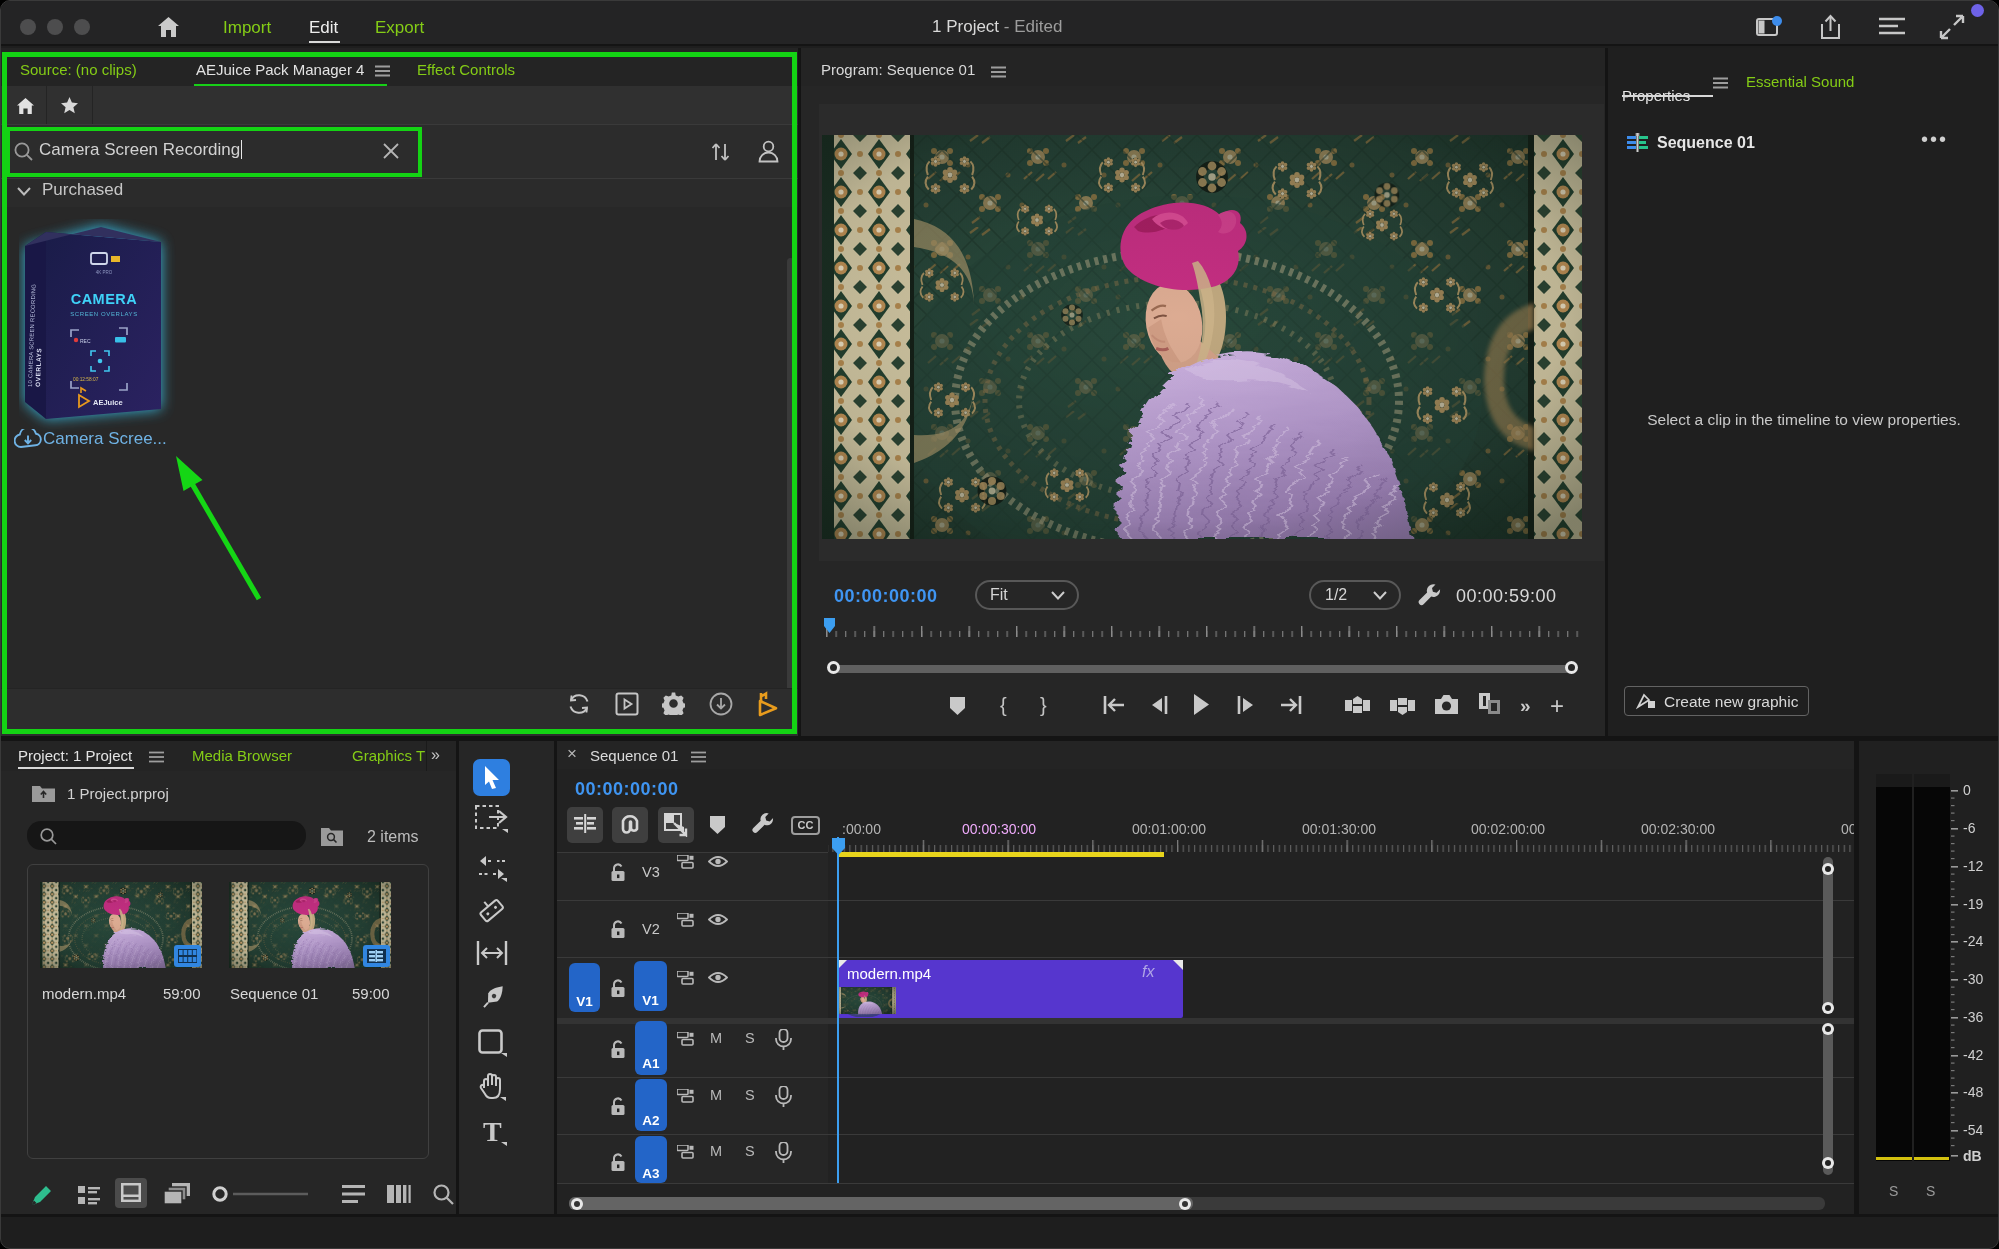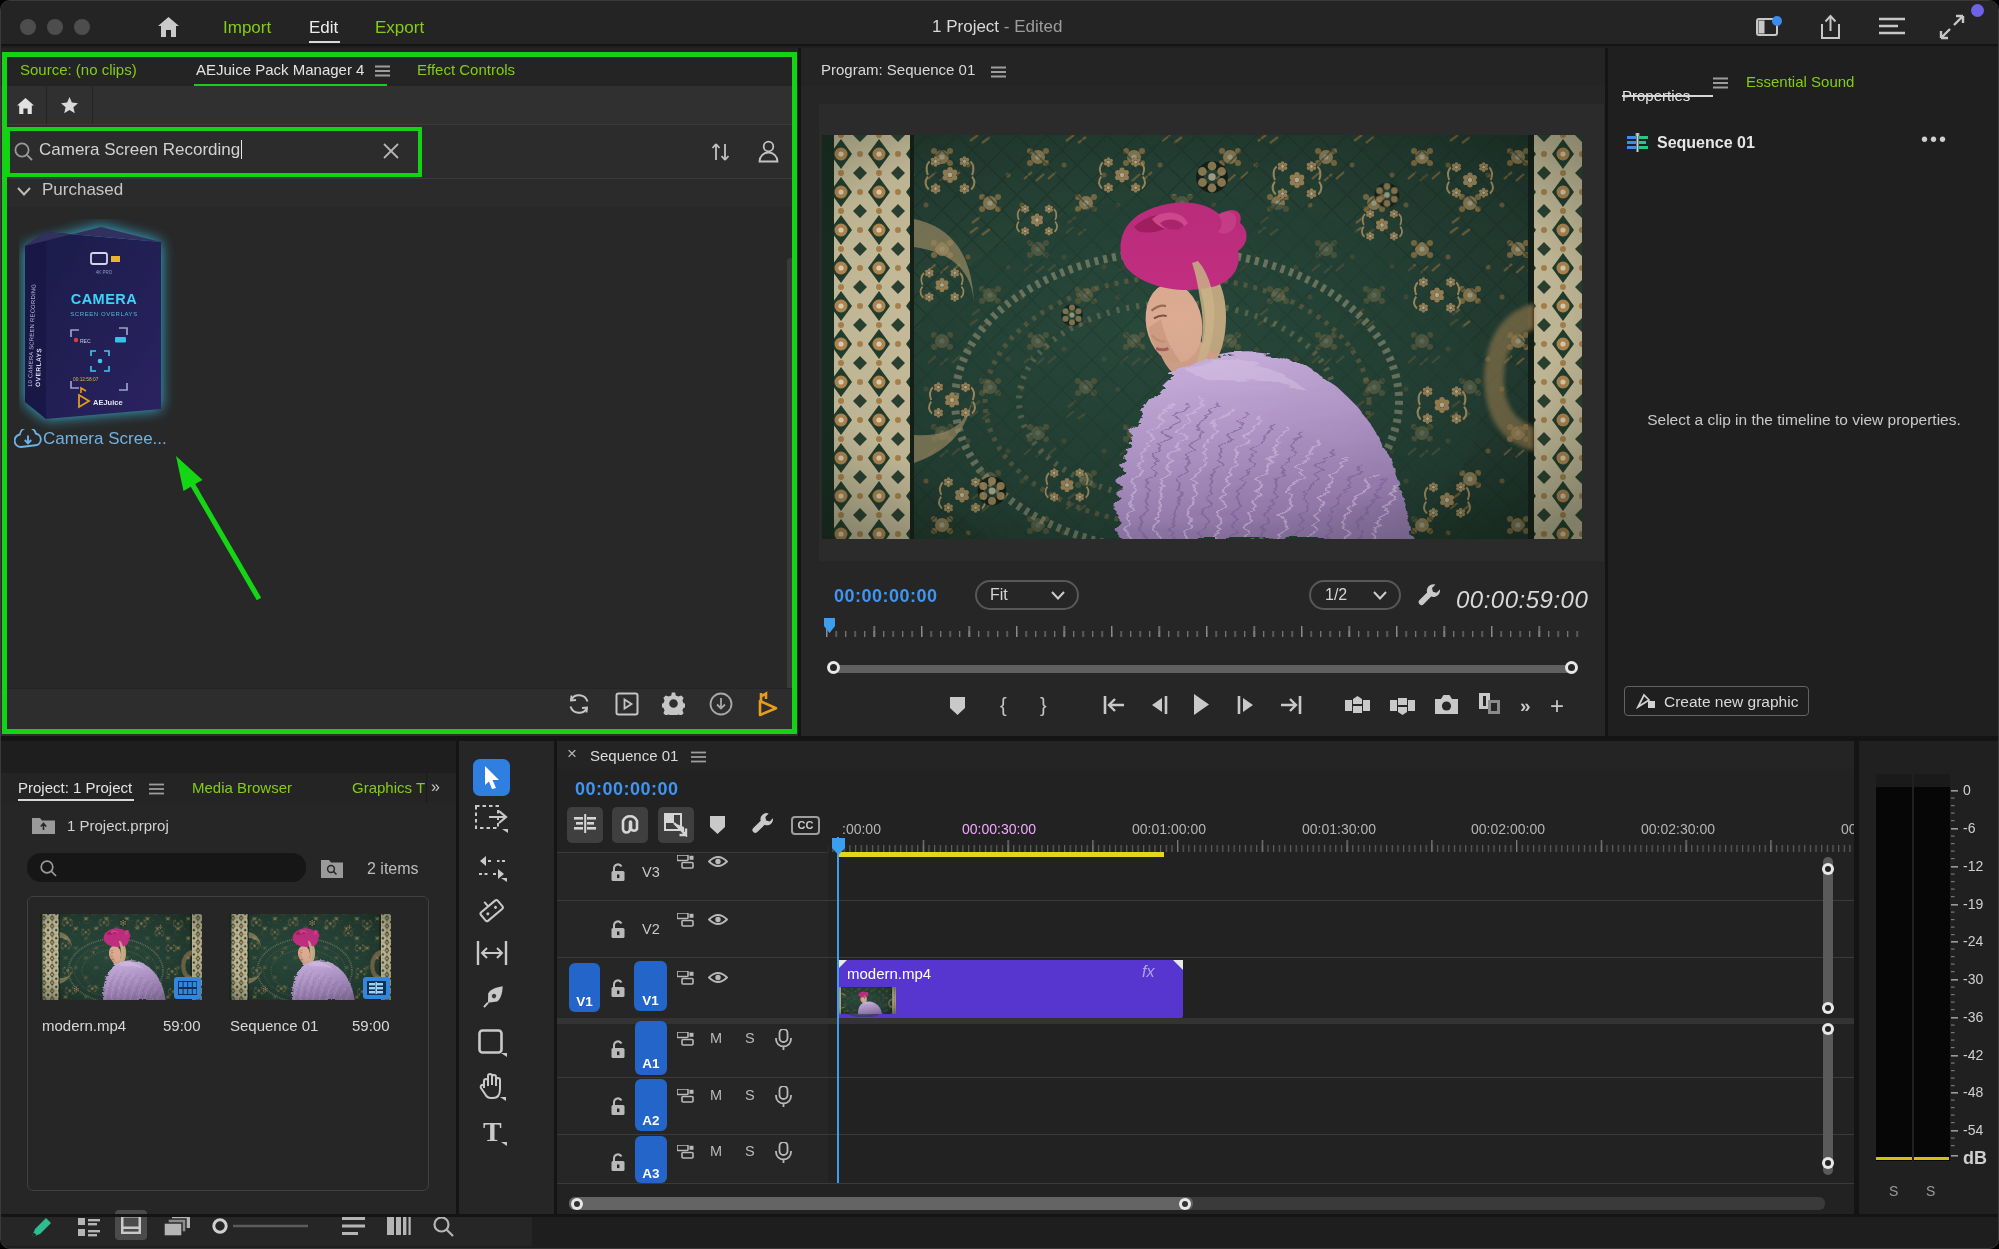--- a/index.html
+++ b/index.html
@@ -418,21 +418,21 @@
         <path d="M1 1 L7 7.5 L13 1" fill="none" stroke="#ccc" stroke-width="2"></path>
       </svg>
   <div class="abs" style="left:508px;top:532px;width:92px;height:30px;border:2px solid #585858;border-radius:15px;"></div>
   <div class="abs txt" style="left:524px;top:538px;color:#d5d5d5;">1/2</div>
   <svg class="abs" style="left:572px;top:543px;" width="14" height="9" viewBox="0 0 14 9">
         <path d="M1 1 L7 7.5 L13 1" fill="none" stroke="#ccc" stroke-width="2"></path>
       </svg>
   <svg class="abs" style="left:616px;top:536px;" width="25" height="25" viewBox="0 0 25 25">
         <path d="M23 6.5 a6.5 6.5 0 0 1 -8.8 6.1 L6.6 20.2 a2.9 2.9 0 0 1 -4.1 -4.1 L10.1 8.5 A6.5 6.5 0 0 1 18.5 0.6 L15 4.1 L15.9 7.8 L19.6 8.7 L23.1 5.2 Z" fill="#c9c9c9"></path>
       </svg>
-  <div class="abs" style="left:655px;top:538px;color:#d8d8d8;font-size:24px;letter-spacing:0.5px;font-style:italic;">00:00:59:00</div>
+  <div class="abs" style="left:655px;top:538px;color:#d8d8d8;font-size:18px;letter-spacing:0.5px;">00:00:59:00</div>
 
   <div class="abs" id="progruler" style="left:21px;top:570px;width:760px;height:22px;">
     <svg width="760" height="22">
       <defs>
         <pattern id="ptick" width="9.5" height="22" patternUnits="userSpaceOnUse" x="4">
           <rect x="0" y="13" width="1.3" height="6" fill="#757575"></rect>
         </pattern>
         <pattern id="ptick2" width="47.5" height="22" patternUnits="userSpaceOnUse" x="4">
           <rect x="0" y="8" width="1.4" height="11" fill="#8a8a8a"></rect>
         </pattern>
@@ -534,21 +534,21 @@
   <div class="abs" style="left:313px;top:80px;color:#cfcfcf;font-size:20px;letter-spacing:2px;">•••</div>
   <div class="abs txt" style="left:0;top:363px;width:392px;text-align:center;color:#c9c9c9;font-size:15.5px;">Select a clip in the timeline to view properties.</div>
   <div class="abs" style="left:16px;top:638px;width:185px;height:30px;border:1px solid #636363;border-radius:4px;"></div>
   <svg class="abs" style="left:28px;top:645px;" width="20" height="17" viewBox="0 0 20 17">
         <path d="M2 14 L8 2 L13 7 Z" fill="none" stroke="#d2d2d2" stroke-width="1.7"></path>
         <rect x="12" y="8" width="7" height="7" fill="#d2d2d2"></rect>
       </svg>
   <div class="abs txt" style="left:56px;top:645px;color:#d9d9d9;font-size:15.5px;">Create new graphic</div>
 </div>
 
-<div class="abs" id="projpanel" style="left:0;top:772px;width:531px;height:473px;background:#262626;">
+<div class="abs" id="projpanel" style="left:0;top:740px;width:531px;height:473px;background:#262626;">
   <div class="abs" style="left:0;top:0;width:455px;height:30px;background:#242424;"></div>
   <div class="abs txt" style="left:17px;top:6px;font-size:15px;color:#e3e3e3;">Project: 1 Project</div>
   <div class="abs" style="left:17px;top:26px;width:116px;height:2px;background:#d8d8d8;"></div>
   <svg class="abs" style="left:148px;top:10px;" width="15" height="12" viewBox="0 0 15 12">
         <g stroke="#9d9d9d" stroke-width="1.8">
           <line x1="0" y1="1.5" x2="15" y2="1.5"></line>
           <line x1="0" y1="6" x2="15" y2="6"></line>
           <line x1="0" y1="10.5" x2="15" y2="10.5"></line>
         </g>
       </svg>
@@ -973,21 +973,21 @@
   <div class="abs txt" style="left:104px;top:41px;font-size:14px;color:#cfcfcf;">0</div>
   <div class="abs txt" style="left:104px;top:79px;font-size:14px;color:#cfcfcf;">-6</div>
   <div class="abs txt" style="left:104px;top:117px;font-size:14px;color:#cfcfcf;">-12</div>
   <div class="abs txt" style="left:104px;top:155px;font-size:14px;color:#cfcfcf;">-19</div>
   <div class="abs txt" style="left:104px;top:192px;font-size:14px;color:#cfcfcf;">-24</div>
   <div class="abs txt" style="left:104px;top:230px;font-size:14px;color:#cfcfcf;">-30</div>
   <div class="abs txt" style="left:104px;top:268px;font-size:14px;color:#cfcfcf;">-36</div>
   <div class="abs txt" style="left:104px;top:306px;font-size:14px;color:#cfcfcf;">-42</div>
   <div class="abs txt" style="left:104px;top:343px;font-size:14px;color:#cfcfcf;">-48</div>
   <div class="abs txt" style="left:104px;top:381px;font-size:14px;color:#cfcfcf;">-54</div>
-  <div class="abs txt" style="left:104px;top:407px;font-size:18px;color:#cfcfcf;font-weight:bold;">dB</div>
+  <div class="abs txt" style="left:104px;top:407px;font-size:14px;color:#cfcfcf;font-weight:bold;">dB</div>
   <div class="abs txt" style="left:30px;top:442px;font-size:14px;color:#9a9a9a;">S</div>
   <div class="abs txt" style="left:67px;top:442px;font-size:14px;color:#9a9a9a;">S</div>
 </div>
 
 <div class="abs" style="left:797px;top:47px;width:3px;height:688px;background:#141414;"></div>
 <div class="abs" style="left:1604px;top:47px;width:3px;height:688px;background:#141414;"></div>
 <div class="abs" style="left:0;top:735px;width:1999px;height:5px;background:#141414;"></div>
 <div class="abs" style="left:455px;top:740px;width:3px;height:473px;background:#141414;"></div>
 <div class="abs" style="left:553px;top:740px;width:3px;height:473px;background:#141414;"></div>
 <div class="abs" style="left:1853px;top:740px;width:5px;height:473px;background:#141414;"></div>

